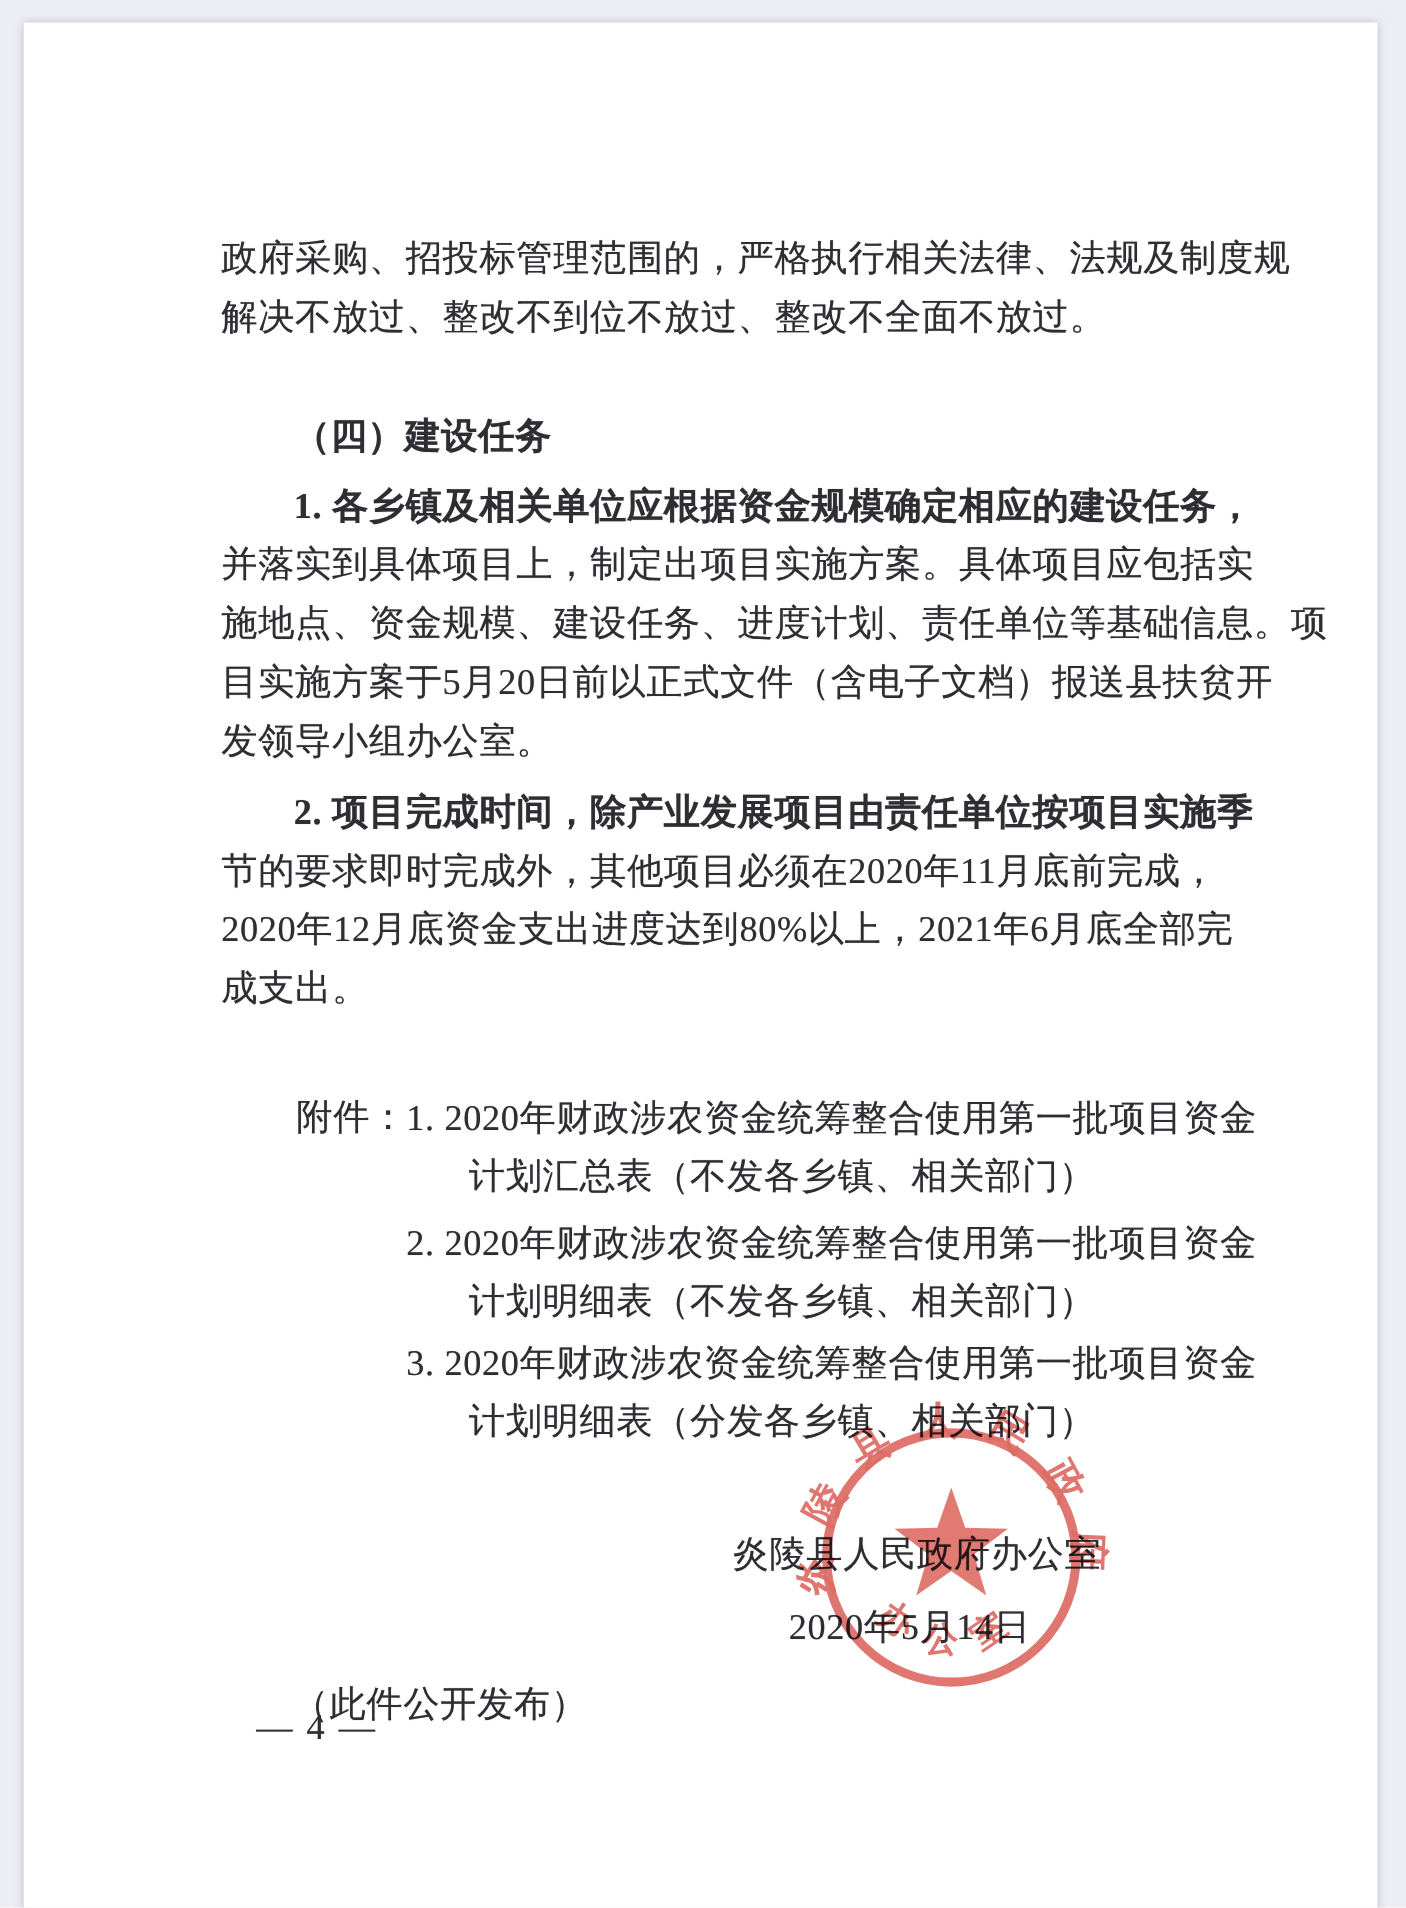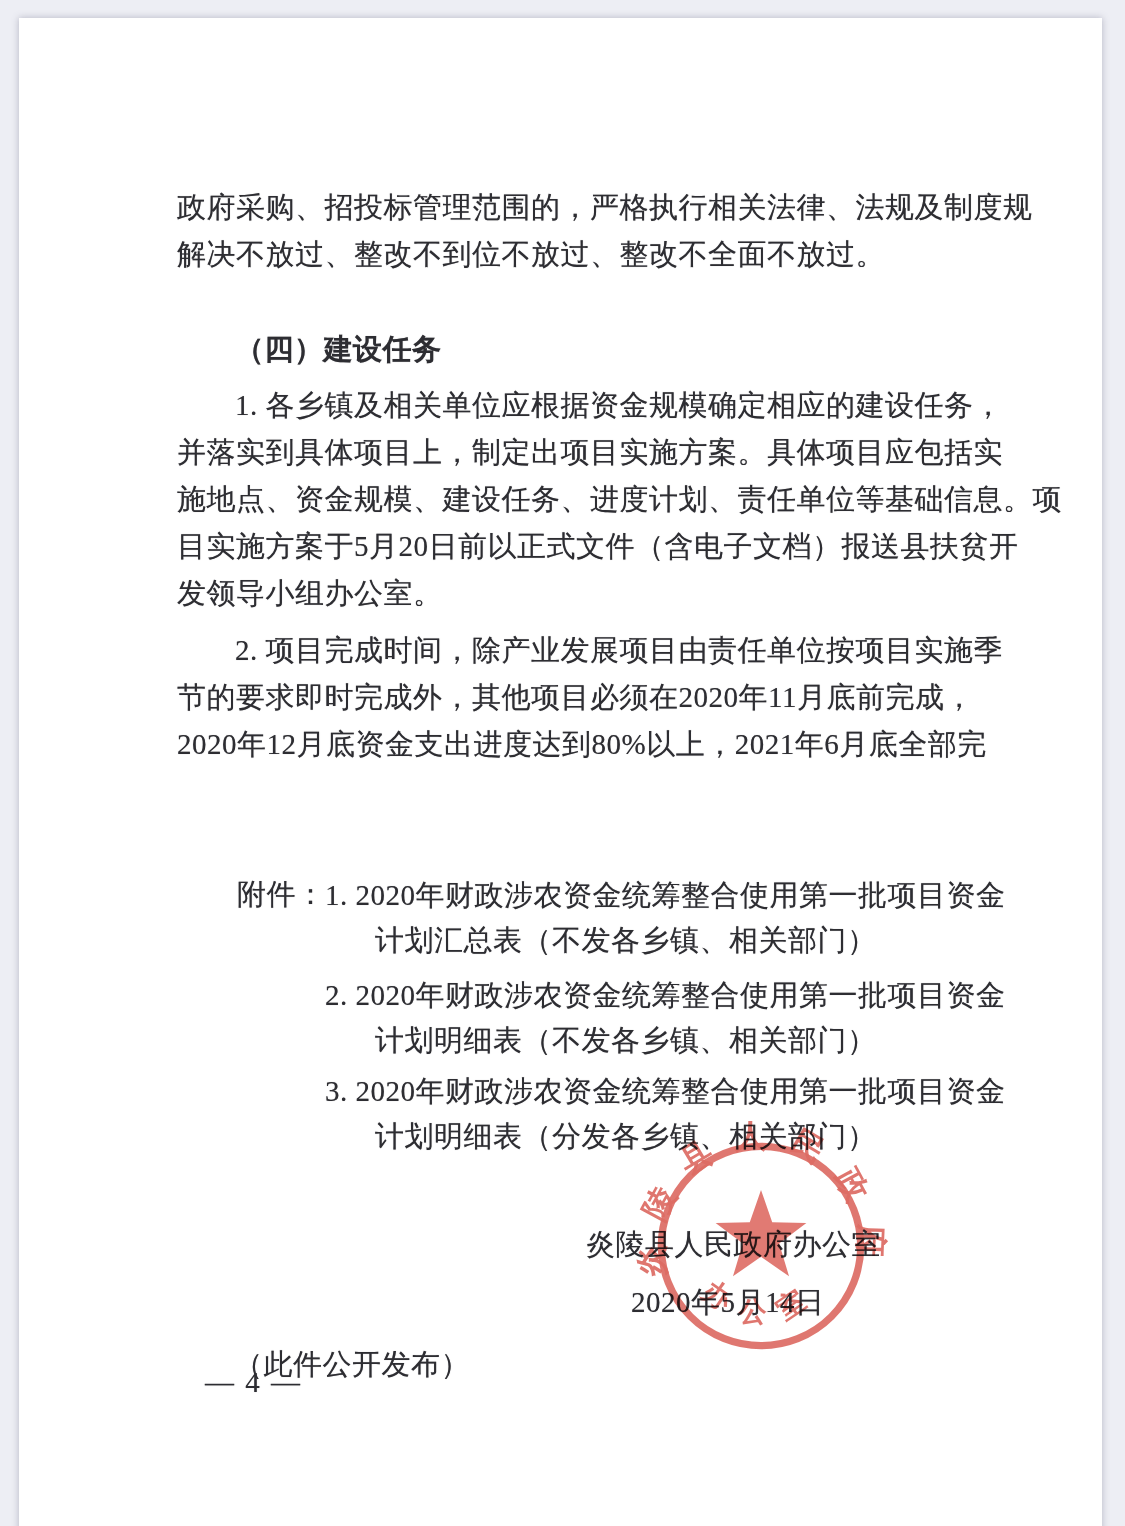--- a/index.html
+++ b/index.html
@@ -15,21 +15,21 @@
     background:#ffffff;
     box-shadow:0 0 7px rgba(90,90,115,.38);
   }
   .line{
     height:47px;line-height:47px;white-space:nowrap;
     font-size:29px;color:#2d2d32;
     text-shadow:0 0 .7px rgba(45,45,50,.55);
     letter-spacing:.5px;
   }
   .para{position:absolute;left:158px;width:860px;}
-  .indent{padding-left:58px;}
+  .indent{padding-left:58px;font-weight:bold;}
   .heading .line{font-weight:600;}
   .att-label{position:absolute;left:218px;top:853px;}
   .att-item{position:absolute;left:306px;}
   .att-item .line{height:48px;line-height:48px;}
   .att-cont{padding-left:50px;font-family:Liberation Mono, monospace;}
   .signature{position:absolute;left:567px;top:1203px;text-align:center;}
   .sig-date{position:absolute;left:612px;top:1248px;margin-top:13px;}
   .footer-note{position:absolute;left:215px;top:1294px;margin-top:29px;}
   .page-num{position:absolute;left:186px;top:1341px;letter-spacing:2px;}
   .seal{
@@ -56,20 +56,21 @@
     <div class="line">并落实到具体项目上，制定出项目实施方案。具体项目应包括实</div>
     <div class="line">施地点、资金规模、建设任务、进度计划、责任单位等基础信息。项</div>
     <div class="line">目实施方案于5月20日前以正式文件（含电子文档）报送县扶贫开</div>
     <div class="line">发领导小组办公室。</div>
   </div>
 
   <div class="para" style="top:609px">
     <div class="line indent">2. 项目完成时间，除产业发展项目由责任单位按项目实施季</div>
     <div class="line">节的要求即时完成外，其他项目必须在2020年11月底前完成，</div>
     <div class="line">2020年12月底资金支出进度达到80%以上，2021年6月底全部完</div>
+    <div class="line">成支出。</div>
   </div>
 
   <div class="att-label line">附件：</div>
 
   <div class="att-item" style="top:853px">
     <div class="line">1. 2020年财政涉农资金统筹整合使用第一批项目资金</div>
     <div class="line att-cont">计划汇总表（不发各乡镇、相关部门）</div>
   </div>
 
   <div class="att-item" style="top:953px">

